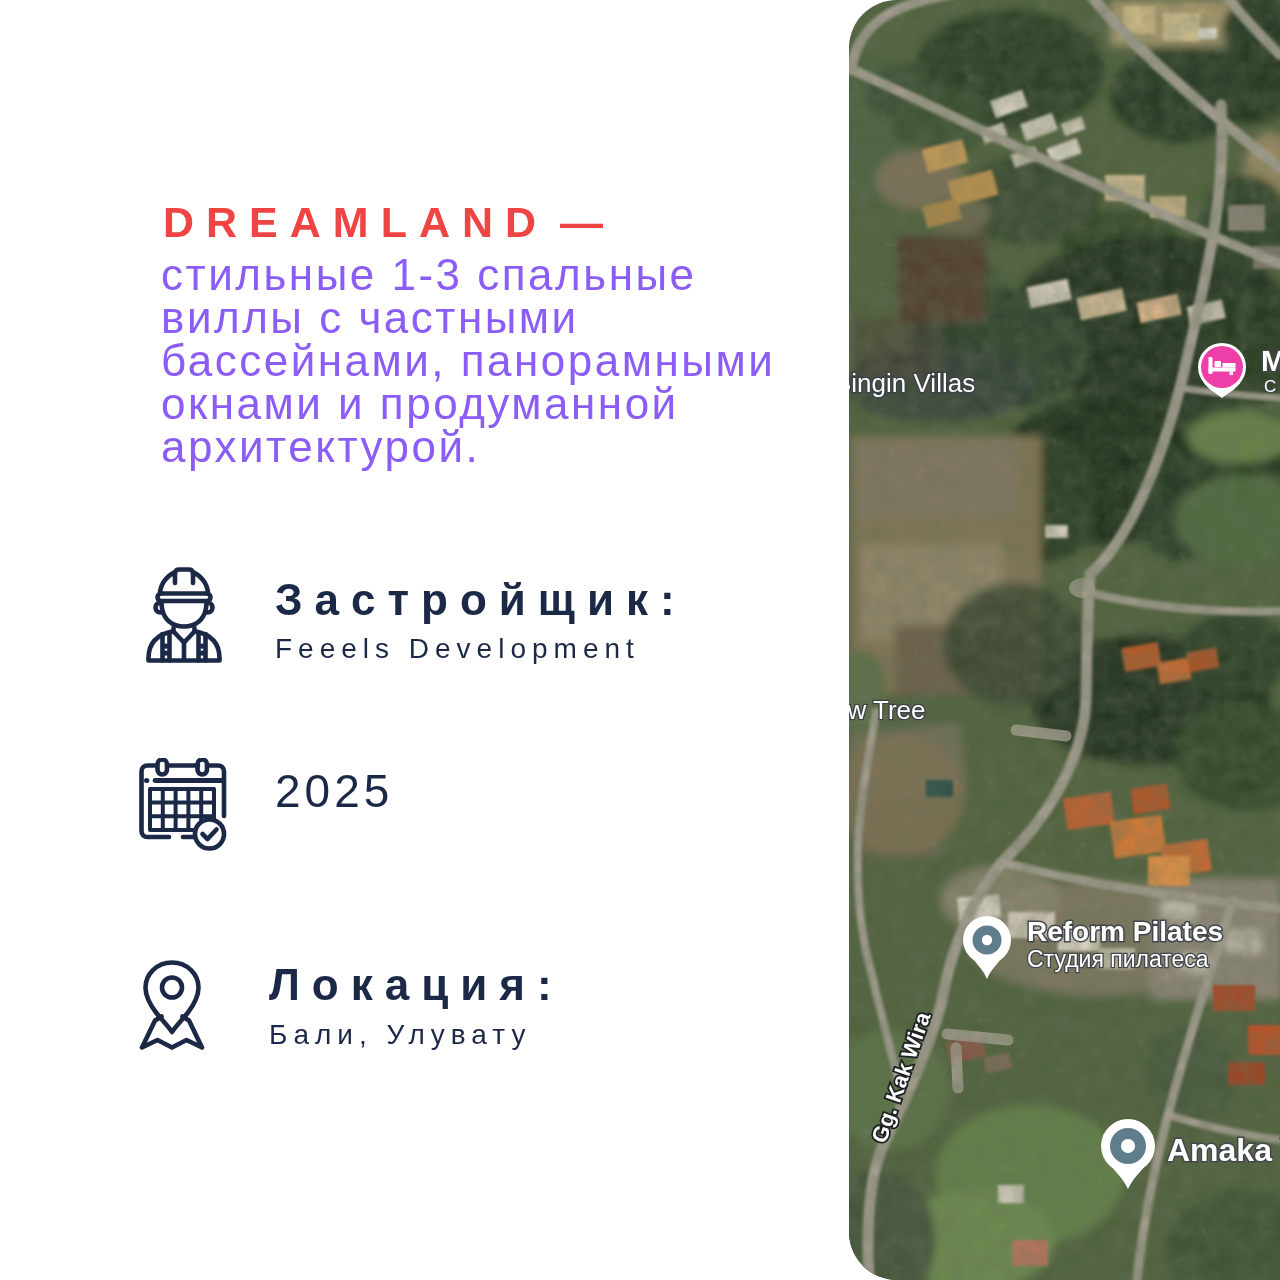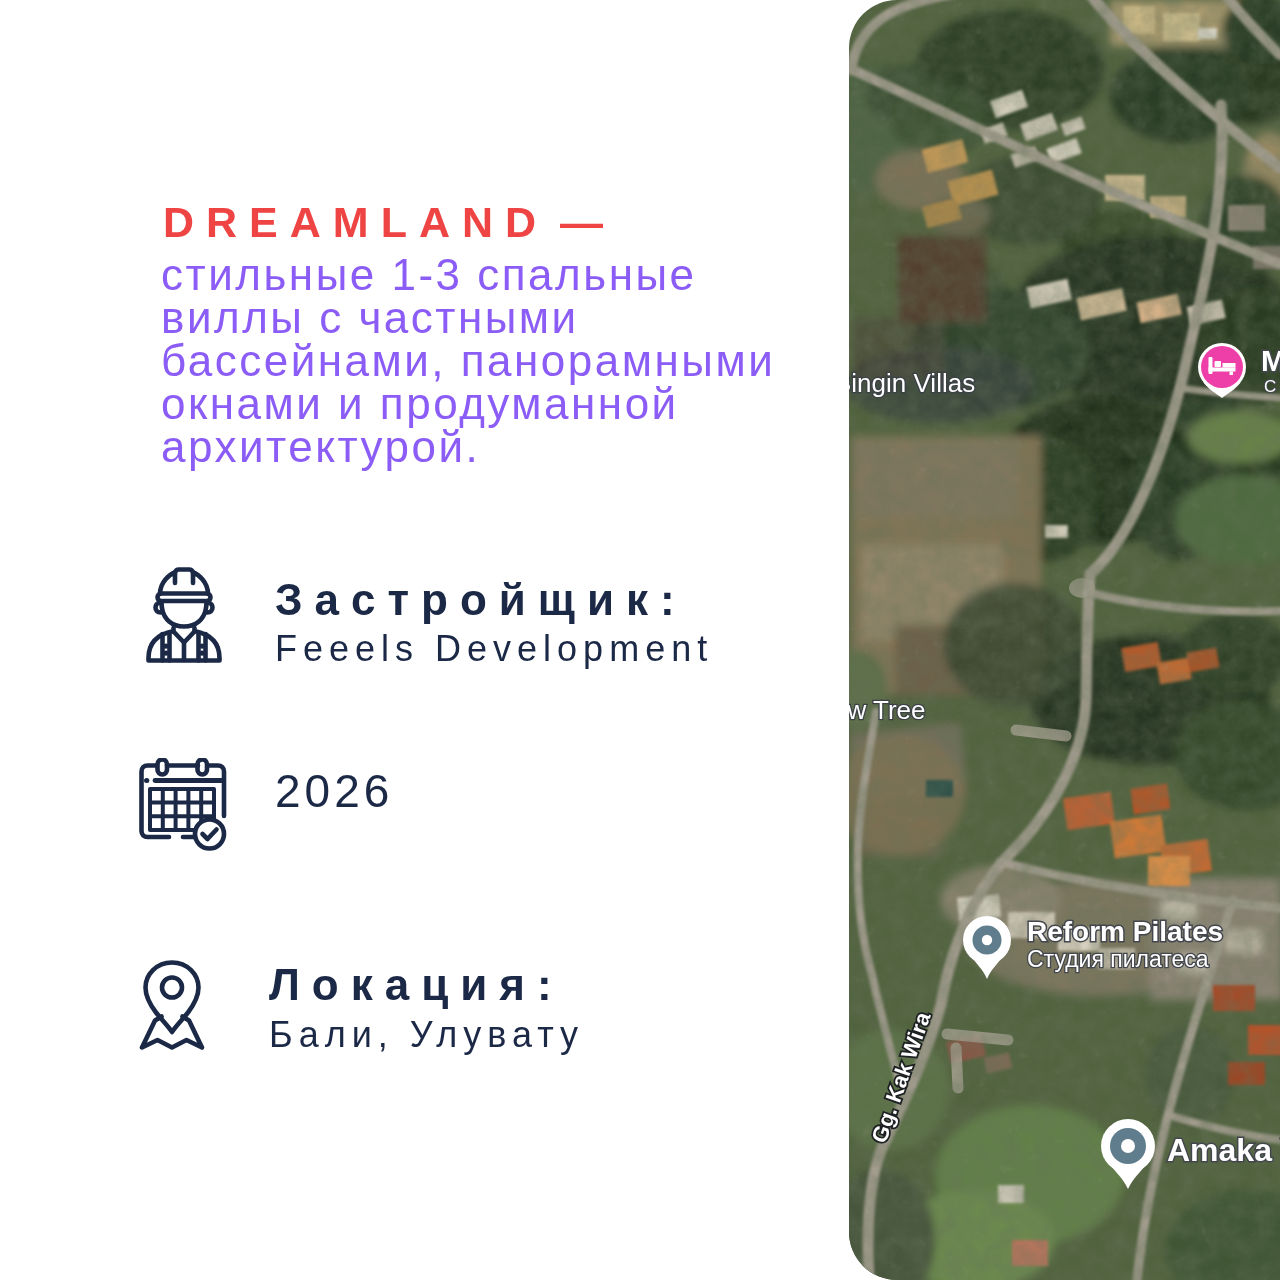--- a/index.html
+++ b/index.html
@@ -1,21 +1,21 @@
 <!DOCTYPE html>
 <html><head>
 <meta charset="utf-8">
 <style>
   html,body{margin:0;padding:0;}
   body{width:1280px;height:1280px;background:#ffffff;position:relative;overflow:hidden;
        font-family:"Liberation Sans", sans-serif;color:#1b2947;}
   .title{position:absolute;left:163px;top:198px;font-size:43px;font-weight:700;letter-spacing:12px;color:#ef4444;white-space:nowrap;}
   .para{position:absolute;left:161px;top:253px;font-size:44px;font-weight:400;line-height:43px;letter-spacing:2.5px;color:#8b5cf6;white-space:nowrap;}
   .row-label{font-size:44px;font-weight:700;color:#1b2947;line-height:46px;white-space:nowrap;}
-  .row-sub{font-size:36px;font-weight:400;color:#1b2947;line-height:38px;white-space:nowrap;}
+  .row-sub{font-size:28px;font-weight:400;color:#1b2947;line-height:38px;white-space:nowrap;}
   .row{position:absolute;left:266px;margin-left:9px;}
   .icon{position:absolute;}
 </style>
 </head>
 <body>
 
 <div class="title">DREAMLAND<span style="letter-spacing:0;margin-left:0px;">&nbsp;—</span></div>
 
 <div class="para">стильные 1-3 спальные<br>виллы с частными<br>бассейнами, панорамными<br>окнами и продуманной<br>архитектурой.</div>
 
@@ -75,21 +75,21 @@
       <path d="M23.8 31 L23.8 72 M36.6 31 L36.6 72 M49.4 31 L49.4 72 M62.2 31 L62.2 72"></path>
     </g>
 
     <circle cx="70.5" cy="76" r="14.5" fill="#ffffff"></circle>
     <path d="M63.5 76 L68.5 81 L77.5 71.5"></path>
   </g>
 </svg>
 </div>
 
 <div class="row" style="top:765px;">
-  <div class="row-sub" style="font-size:46px;letter-spacing:4px;line-height:48px;margin-top:2px;">2026</div>
+  <div class="row-sub" style="font-size:46px;letter-spacing:4px;line-height:48px;margin-top:2px;">2025</div>
 </div>
 
 <div class="icon" style="left:139px;top:957px;width:66px;height:93px;">
 <svg width="66" height="93" viewBox="0 0 66 93">
   <g fill="none" stroke="#1b2947" stroke-width="4.6" stroke-linecap="round" stroke-linejoin="round">
 
     <path d="M33 5.5 C17.5 5.5 6.5 17.5 6.5 30.5 C6.5 40 11 47.5 17 55.5 C22 62 28.5 68.5 33 75 C37.5 68.5 44 62 49 55.5 C55 47.5 59.5 40 59.5 30.5 C59.5 17.5 48.5 5.5 33 5.5 Z"></path>
 
     <circle cx="33" cy="30.5" r="10"></circle>
 

